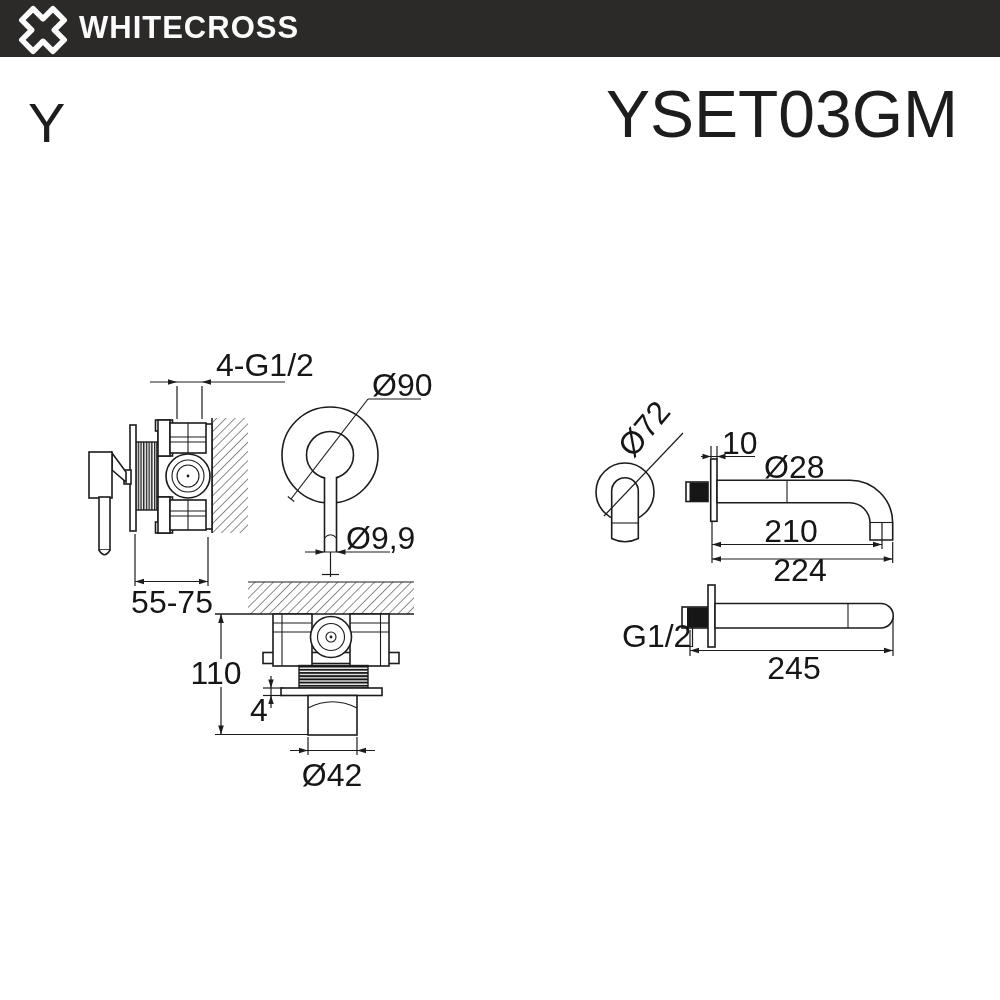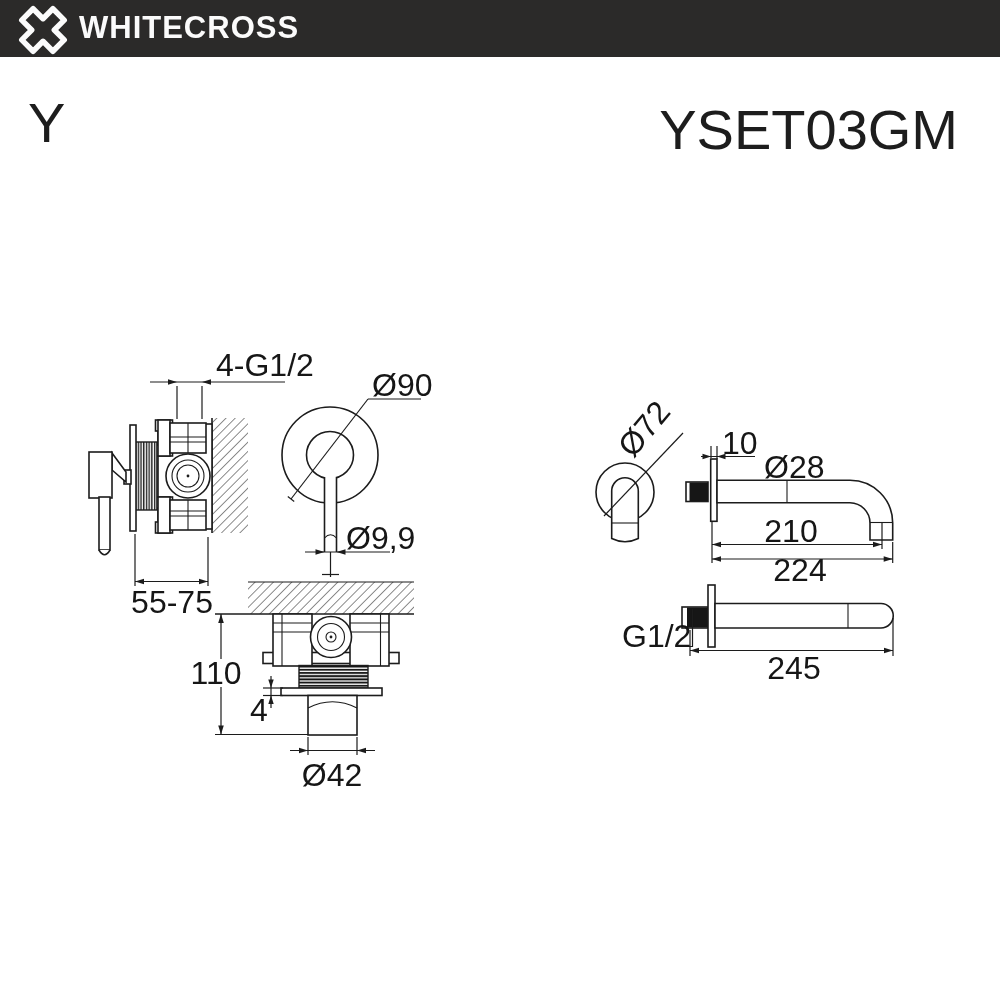--- a/index.html
+++ b/index.html
@@ -2,21 +2,21 @@
 <html><head>
 <meta charset="utf-8">
 <style>
   html,body{margin:0;padding:0;width:1000px;height:1000px;background:#ffffff;overflow:hidden;
             font-family:"Liberation Sans",sans-serif;}
   .banner{position:absolute;left:0;top:0;width:1000px;height:57px;background:#2b2a29;
           display:flex;align-items:center;}
   .logo-x{margin-left:16px;}
   .brand{color:#fbfbfb;font-size:31px;font-weight:700;letter-spacing:1px;margin-left:9px;margin-top:-2px;}
   .series{position:absolute;left:28px;top:90px;font-size:56px;color:#1d1d1d;}
-  .model{position:absolute;right:42px;top:97px;font-size:56px;color:#1d1d1d;}
+  .model{position:absolute;right:42px;top:76px;font-size:66px;color:#1d1d1d;}
   .drawing-svg{position:absolute;left:0;top:0;}
   .dim{font-size:32px;fill:#161616;}
   .ln{stroke:#1c1c1c;stroke-width:1.6;fill:none;}
   .lnw{stroke:#1c1c1c;stroke-width:1.6;fill:#ffffff;}
   .thin{stroke:#1c1c1c;stroke-width:1.1;fill:none;}
   .dml{stroke:#1c1c1c;stroke-width:1.2;fill:none;}
   .arr{fill:#1c1c1c;stroke:none;}
 </style>
 </head>
 <body>

